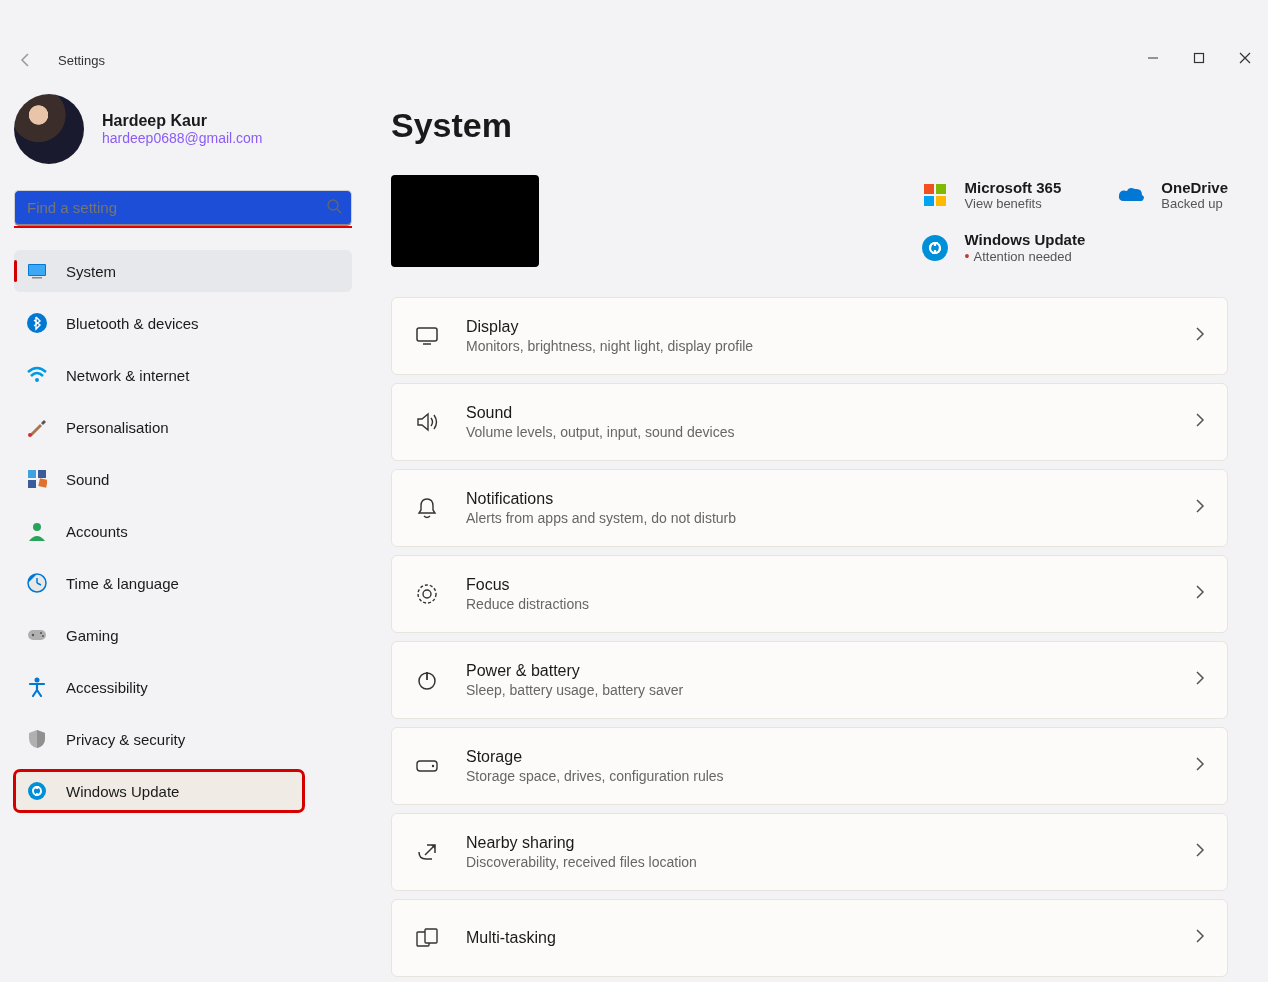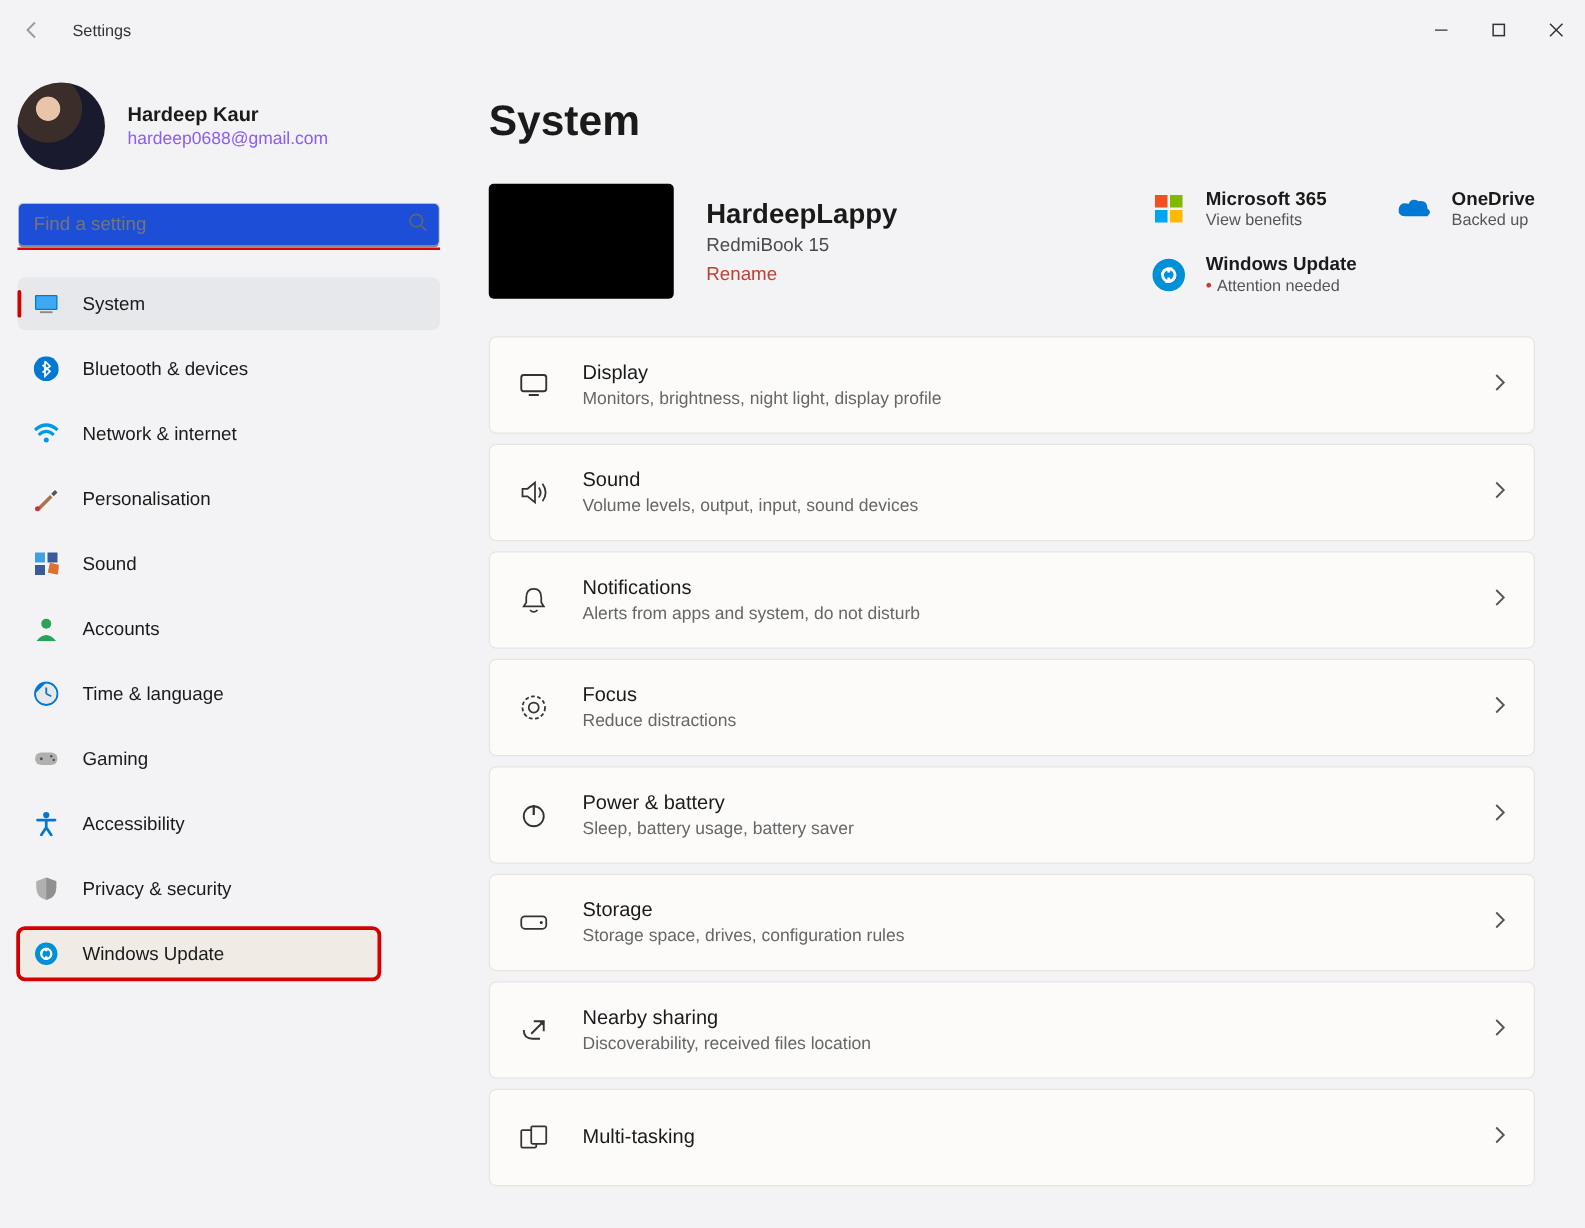--- a/index.html
+++ b/index.html
@@ -9,23 +9,24 @@
       width: 1268px;
       height: 982px;
       overflow: hidden;
       position: relative;
       color: #1a1a1a;
     }
     
     .titlebar {
       height: 48px;
       display: flex;
-      align-items: center;
+      align-items: flex-end;
       justify-content: space-between;
       padding: 0 0 0 10px;
+      margin-top: 28px;
     }
     .titlebar-left { display: flex; align-items: center; gap: 16px; }
     .back-btn {
       width: 32px; height: 32px;
       display: flex; align-items: center; justify-content: center;
       color: #888; cursor: default;
     }
     .app-title { font-size: 13px; color: #333; }
     .window-controls { display: flex; }
     .win-btn {
@@ -310,25 +311,20 @@
         <span>Windows Update</span>
       </div>
     </div>
   </div>
 
   <div class="main">
     <h1 class="page-title">System</h1>
 
     <div class="device-row">
       <div class="device-thumb"></div>
-      <div class="device-info">
-        <div class="device-name">HardeepLappy</div>
-        <div class="device-model">RedmiBook 15</div>
-        <div class="device-rename">Rename</div>
-      </div>
       <div class="quick-links">
         <div class="qlink">
           <span class="qlink-icon">
               <svg width="26" height="26" viewBox="0 0 26 26">
                 <rect x="2" y="2" width="10" height="10" fill="#f25022"></rect>
                 <rect x="14" y="2" width="10" height="10" fill="#7fba00"></rect>
                 <rect x="2" y="14" width="10" height="10" fill="#00a4ef"></rect>
                 <rect x="14" y="14" width="10" height="10" fill="#ffb900"></rect>
               </svg>
             </span>

